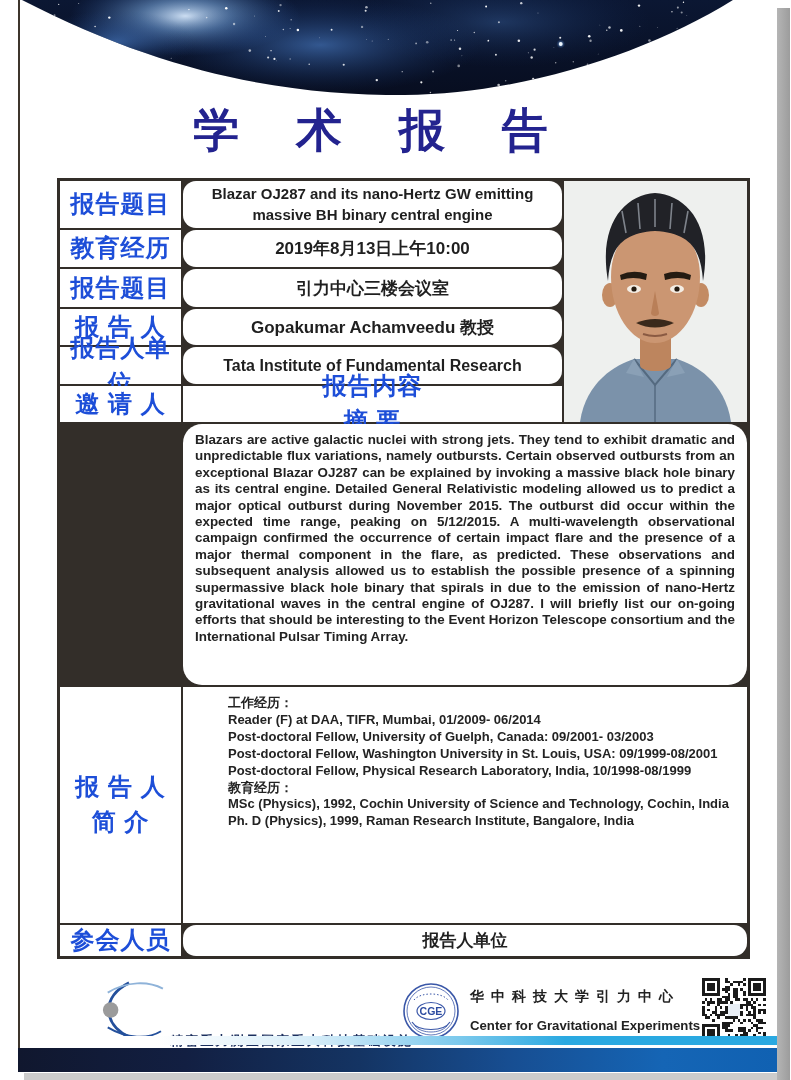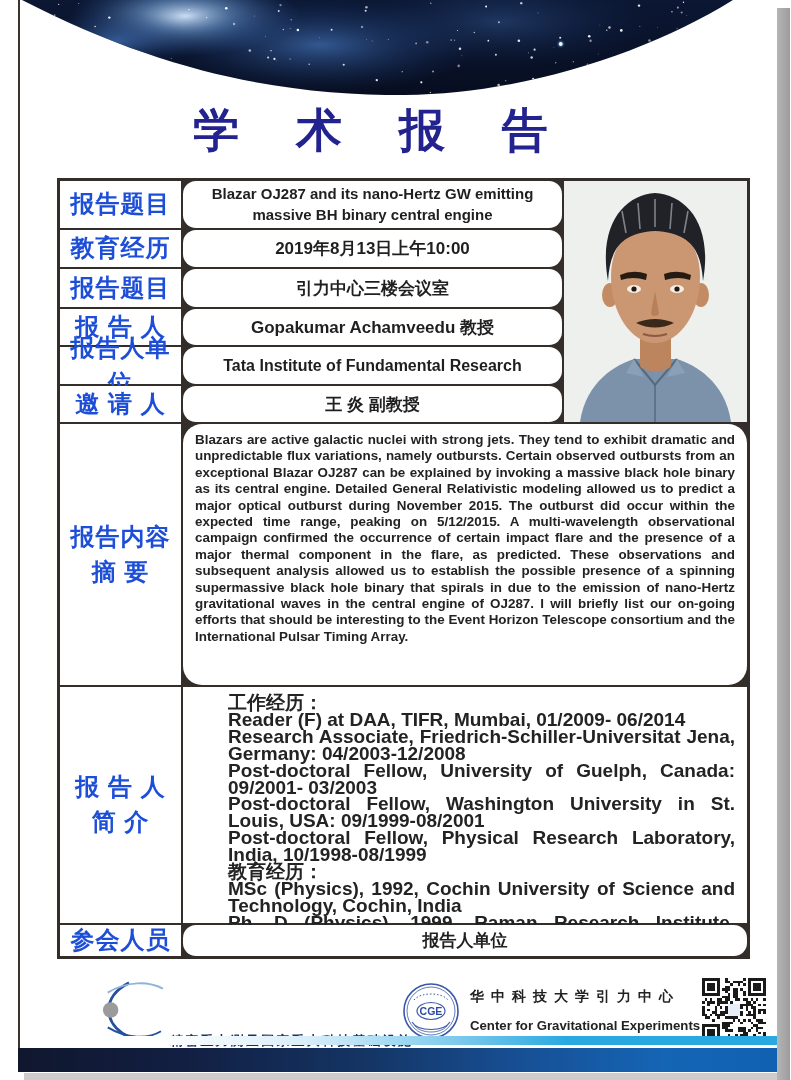--- a/index.html
+++ b/index.html
@@ -27,21 +27,21 @@
   .label-cell{color:#1d4ed8;font-weight:700;font-size:24px;letter-spacing:1px;text-align:center;white-space:pre-line;line-height:1.45;}
   .value-cell{color:#1f1f1f;font-weight:700;text-align:center;border-radius:13px;}
   .v-topic{font-size:15px;line-height:1.35;white-space:pre-line;}
   .v-zh{font-size:17px;}
   .v-aff{font-size:16px;}
   .photo-cell{grid-column:3/4;grid-row:1/7;padding:0;background:#f2f3f1;}
   .photo-cell svg{display:block;width:100%;height:100%;}
   .wide{grid-column:2/4;}
   .text-block{display:block;padding:8px 12px;text-align:justify;color:#232323;font-weight:700;}
   .abstract-cell{font-size:13.4px;line-height:16.4px;border-radius:19px;}
-  .bio-cell{font-size:19px;line-height:16.9px;padding-left:45px;}
+  .bio-cell{font-size:13px;line-height:16.9px;padding-left:45px;}
   .bio-line{text-align:justify;}
 
   
   .facility-logo{position:absolute;left:96px;top:980px;width:68px;height:60px;}
   .facility-text{position:absolute;left:170px;top:988px;width:250px;color:#1b2f5e;}
   .facility-zh{font-size:13px;font-weight:700;letter-spacing:2.2px;white-space:nowrap;margin-top:44px;}
   .facility-en{font-size:10.2px;font-weight:700;font-style:italic;margin-top:5px;white-space:nowrap;}
   .cge-seal{position:absolute;left:402px;top:982px;width:58px;height:58px;}
   .hust-text{position:absolute;left:470px;top:988px;color:#222222;}
   .hust-zh{font-size:14px;font-weight:700;letter-spacing:7px;white-space:nowrap;}
@@ -275,32 +275,30 @@
     <div class="cell label-cell">报告题目</div>
     <div class="cell value-cell v-zh">引力中心三楼会议室</div>
 
     <div class="cell label-cell">报 告 人</div>
     <div class="cell value-cell v-zh">Gopakumar Achamveedu  教授</div>
 
     <div class="cell label-cell">报告人单位</div>
     <div class="cell value-cell v-aff">Tata Institute of Fundamental Research</div>
 
     <div class="cell label-cell">邀 请 人</div>
-    <div class="cell value-cell v-zh">王 炎 副教授</div>
 
     <div class="cell label-cell">报告内容
 摘  要</div>
     <div class="cell wide abstract-cell text-block" style="align-items:flex-start;">Blazars are active galactic nuclei with strong jets. They tend to exhibit dramatic and unpredictable flux variations, namely outbursts. Certain observed outbursts from an exceptional Blazar OJ287 can be explained by invoking a massive  black hole binary as its central engine. Detailed General Relativistic modeling allowed us to predict a major optical outburst during November 2015. The outburst did occur within the expected time range, peaking on 5/12/2015. A multi-wavelength observational campaign confirmed the  occurrence of certain impact flare and the presence of a major thermal component in the flare, as predicted. These observations and subsequent analysis allowed us to establish the possible presence of a spinning supermassive black hole binary that spirals in due to the emission of nano-Hertz gravitational waves in the central engine of OJ287. I will  briefly list our on-going efforts that should be interesting to the Event Horizon Telescope consortium and the International Pulsar Timing Array.</div>
 
     <div class="cell label-cell">报 告 人
 简  介</div>
     <div class="cell wide bio-cell text-block" id="bio-text">
         <div class="bio-line">工作经历：</div>
         <div class="bio-line">Reader (F) at DAA, TIFR, Mumbai, 01/2009- 06/2014</div>
-        <div class="bio-line">Research Associate, Friedrich-Schiller-Universitat Jena, Germany: 04/2003-12/2008</div>
         <div class="bio-line">Post-doctoral Fellow, University of Guelph, Canada: 09/2001- 03/2003</div>
         <div class="bio-line">Post-doctoral Fellow, Washington University in St. Louis, USA: 09/1999-08/2001</div>
         <div class="bio-line">Post-doctoral Fellow, Physical Research Laboratory, India, 10/1998-08/1999</div>
         <div class="bio-line">教育经历：</div>
         <div class="bio-line">MSc (Physics), 1992, Cochin University of Science and Technology, Cochin, India</div>
         <div class="bio-line">Ph. D (Physics), 1999, Raman Research Institute, Bangalore, India</div>
       </div>
 
     <div class="cell label-cell">参会人员</div>
     <div class="cell wide value-cell v-zh">报告人单位</div>

